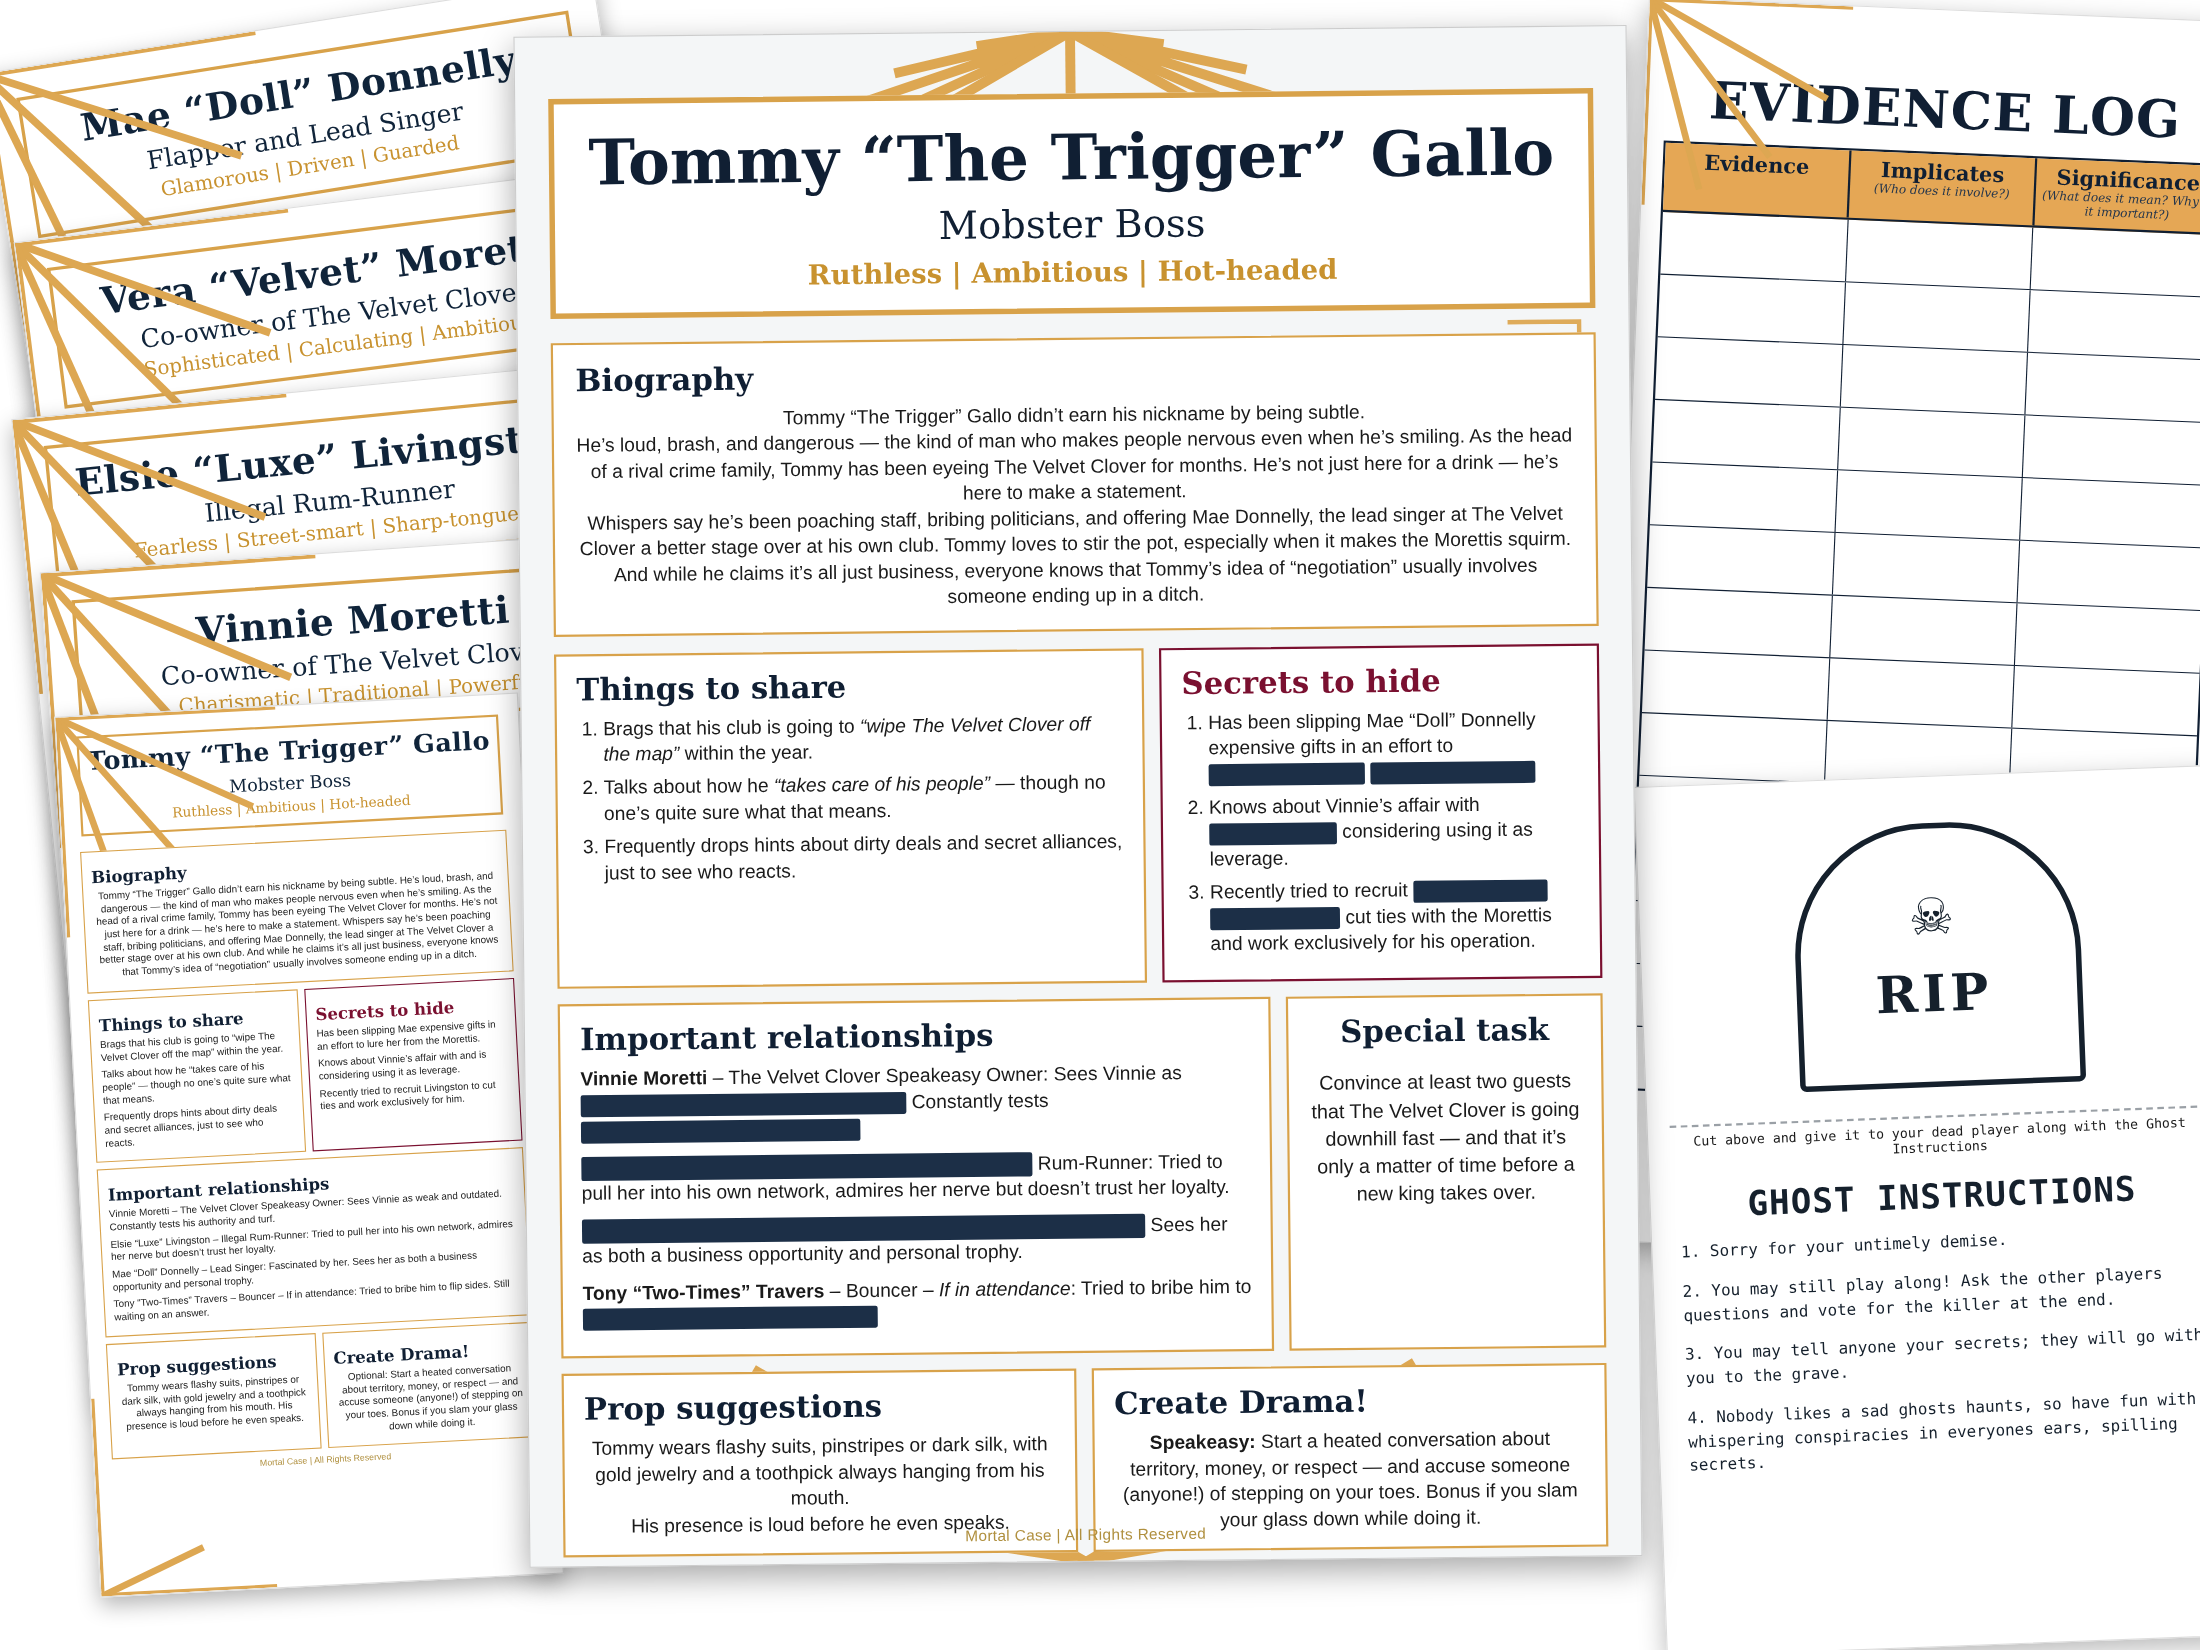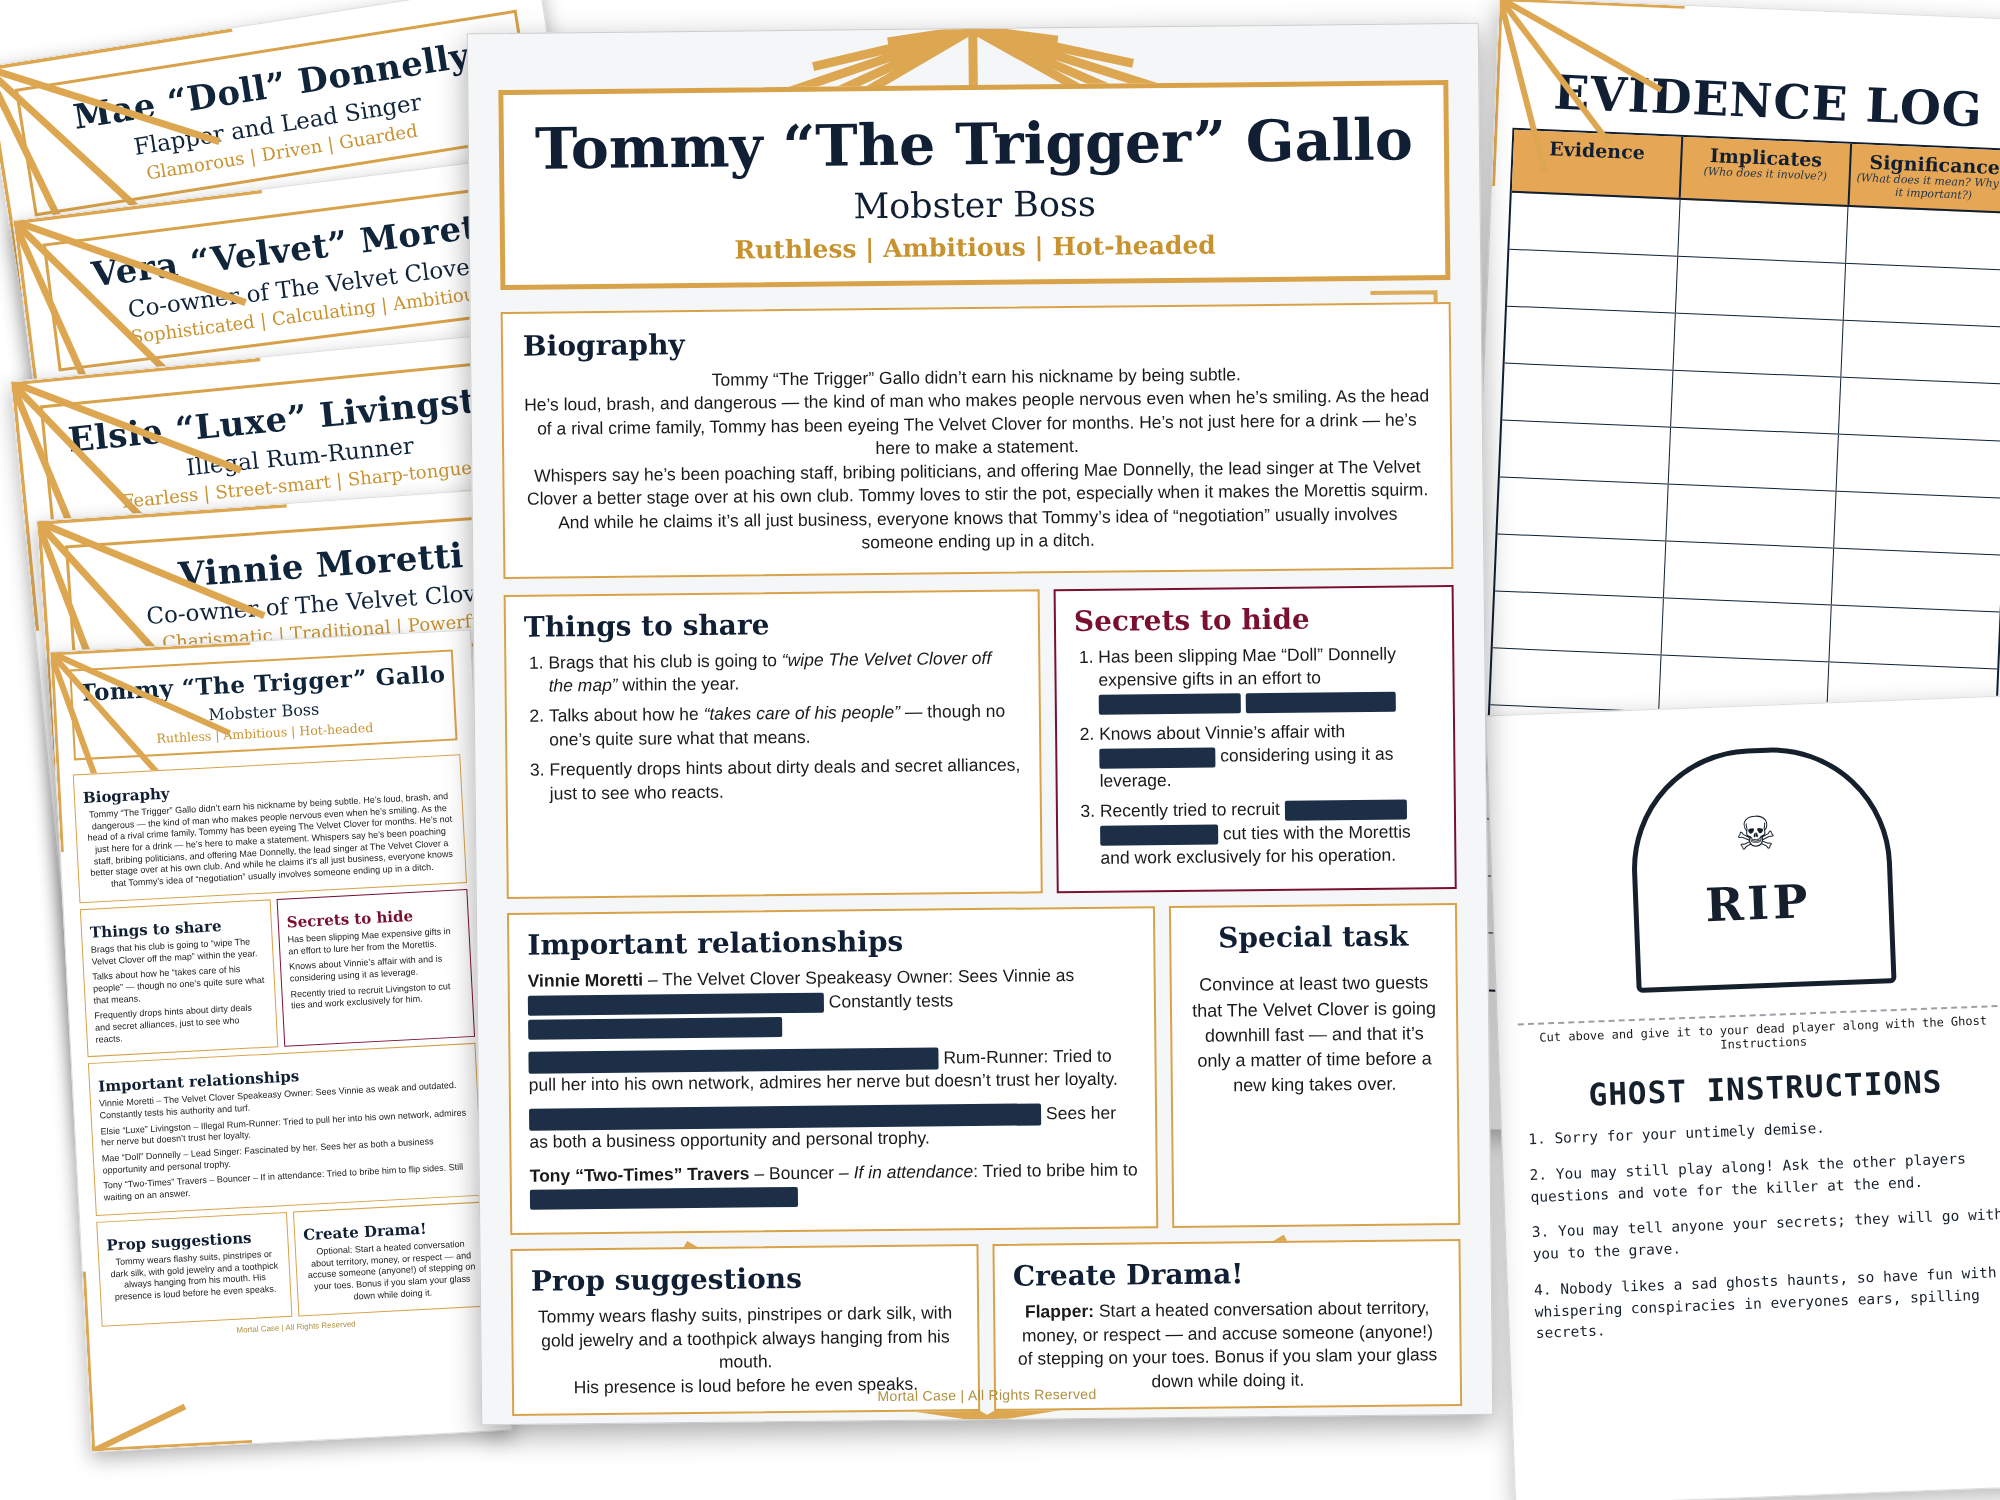--- a/index.html
+++ b/index.html
@@ -566,21 +566,21 @@
 
       <div class="row4">
         <div class="panel" id="prop-panel">
           <h3>Prop suggestions</h3>
           <p style="white-space:pre-line;">Tommy wears flashy suits, pinstripes or dark silk, with gold jewelry and a toothpick always hanging from his mouth.
 His presence is loud before he even speaks.</p>
         </div>
         <div class="panel" id="drama-panel">
           <h3>Create Drama!</h3>
           <p>
-            <strong>Flapper:</strong><span> Start a heated conversation about territory, money, or respect — and accuse someone (anyone!) of stepping on your toes. Bonus if you slam your glass down while doing it.</span>
+            <strong>Speakeasy:</strong><span> Start a heated conversation about territory, money, or respect — and accuse someone (anyone!) of stepping on your toes. Bonus if you slam your glass down while doing it.</span>
           </p>
         </div>
       </div>
 
       <div class="footer">Mortal Case | All Rights Reserved</div>
     </div>
   </div>
 </div>
 
 </body></html>

